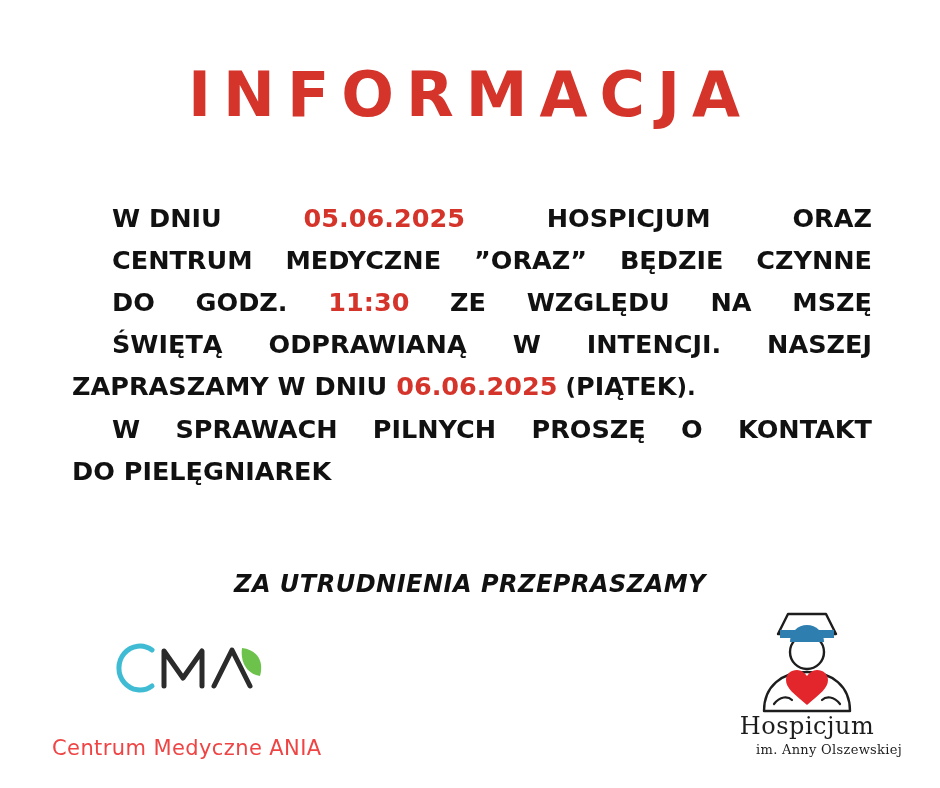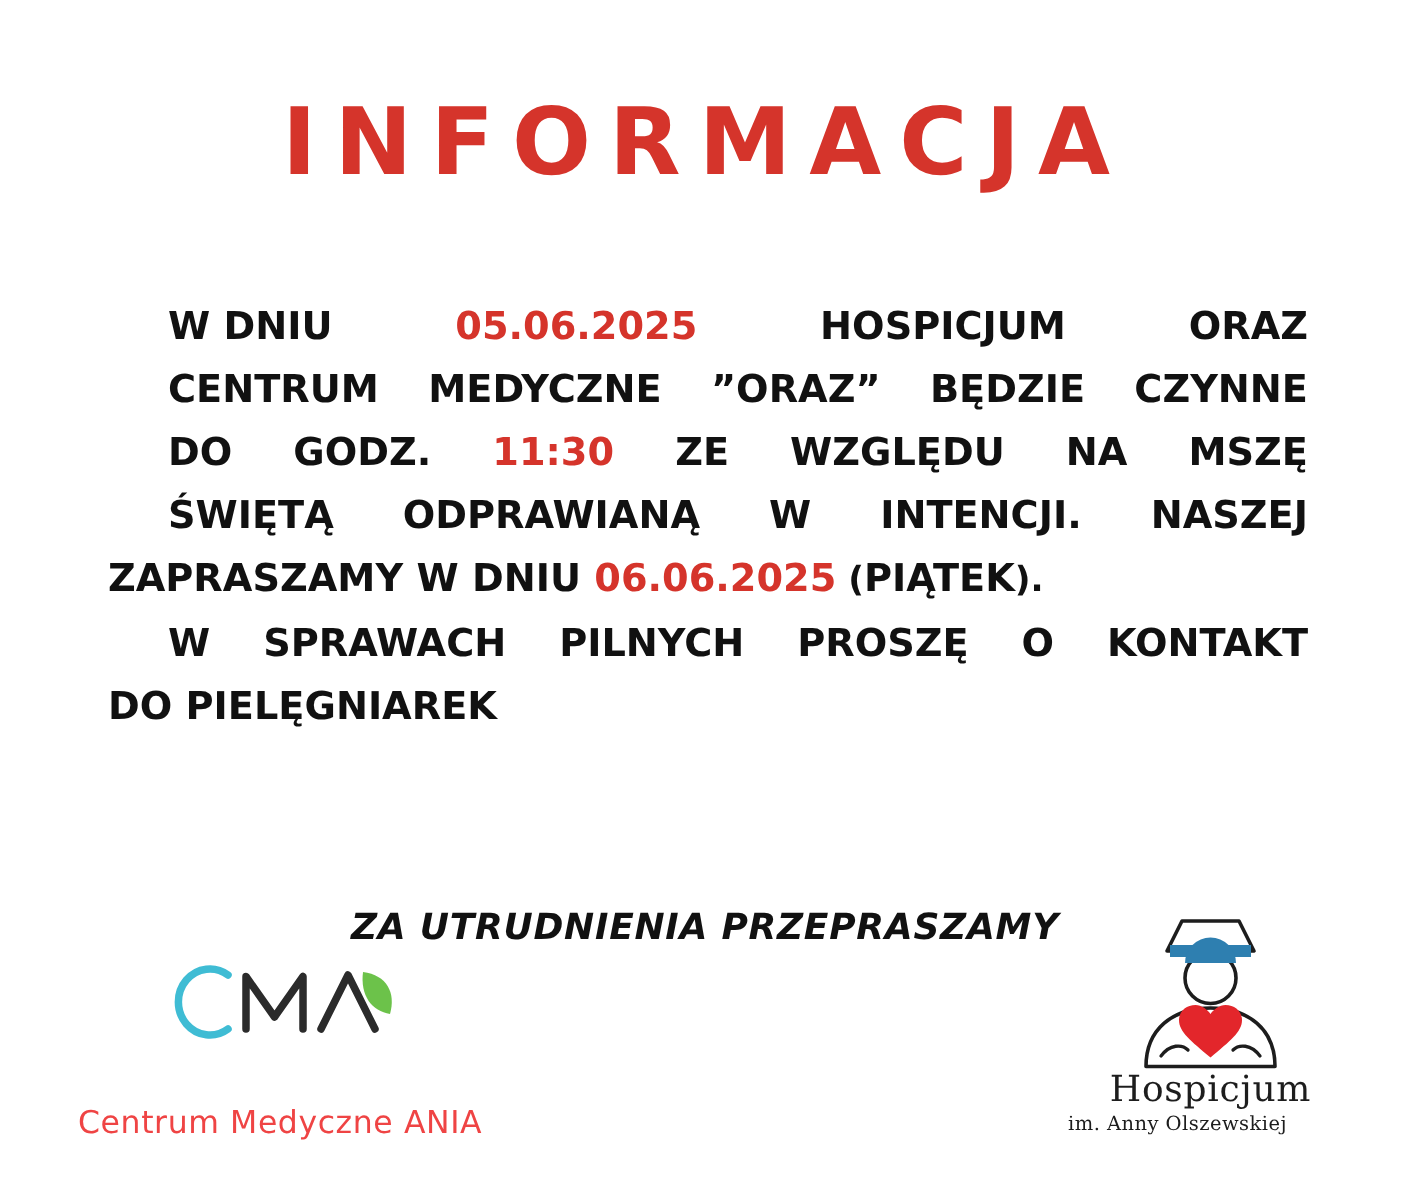--- a/index.html
+++ b/index.html
@@ -72,21 +72,20 @@
     top: 570px;
     left: 0;
     width: 940px;
     text-align: center;
     font-family: "DejaVu Sans", sans-serif;
     font-style: italic;
     font-weight: bold;
     font-size: 24px;
     color: #111111;
     letter-spacing: 0.5px;
-    margin-top: 34px;
   }
 
   
   .cma-logo {
     position: absolute;
     left: 52px;
     top: 636px;
     width: 290px;
     height: 110px;
   }
@@ -134,21 +133,21 @@
     font-family: "DejaVu Serif", serif;
     font-size: 24px;
     color: #1d1d1d;
     letter-spacing: 0.5px;
   }
   .hosp-sub {
     position: absolute;
     left: 0;
     top: 134px;
     width: 190px;
-    text-align: left;
+    text-align: right;
     font-family: "DejaVu Serif", serif;
     font-size: 13px;
     color: #1d1d1d;
     letter-spacing: 0.3px;
   }
 </style>
 </head>
 <body>
 
 <div class="poster">

